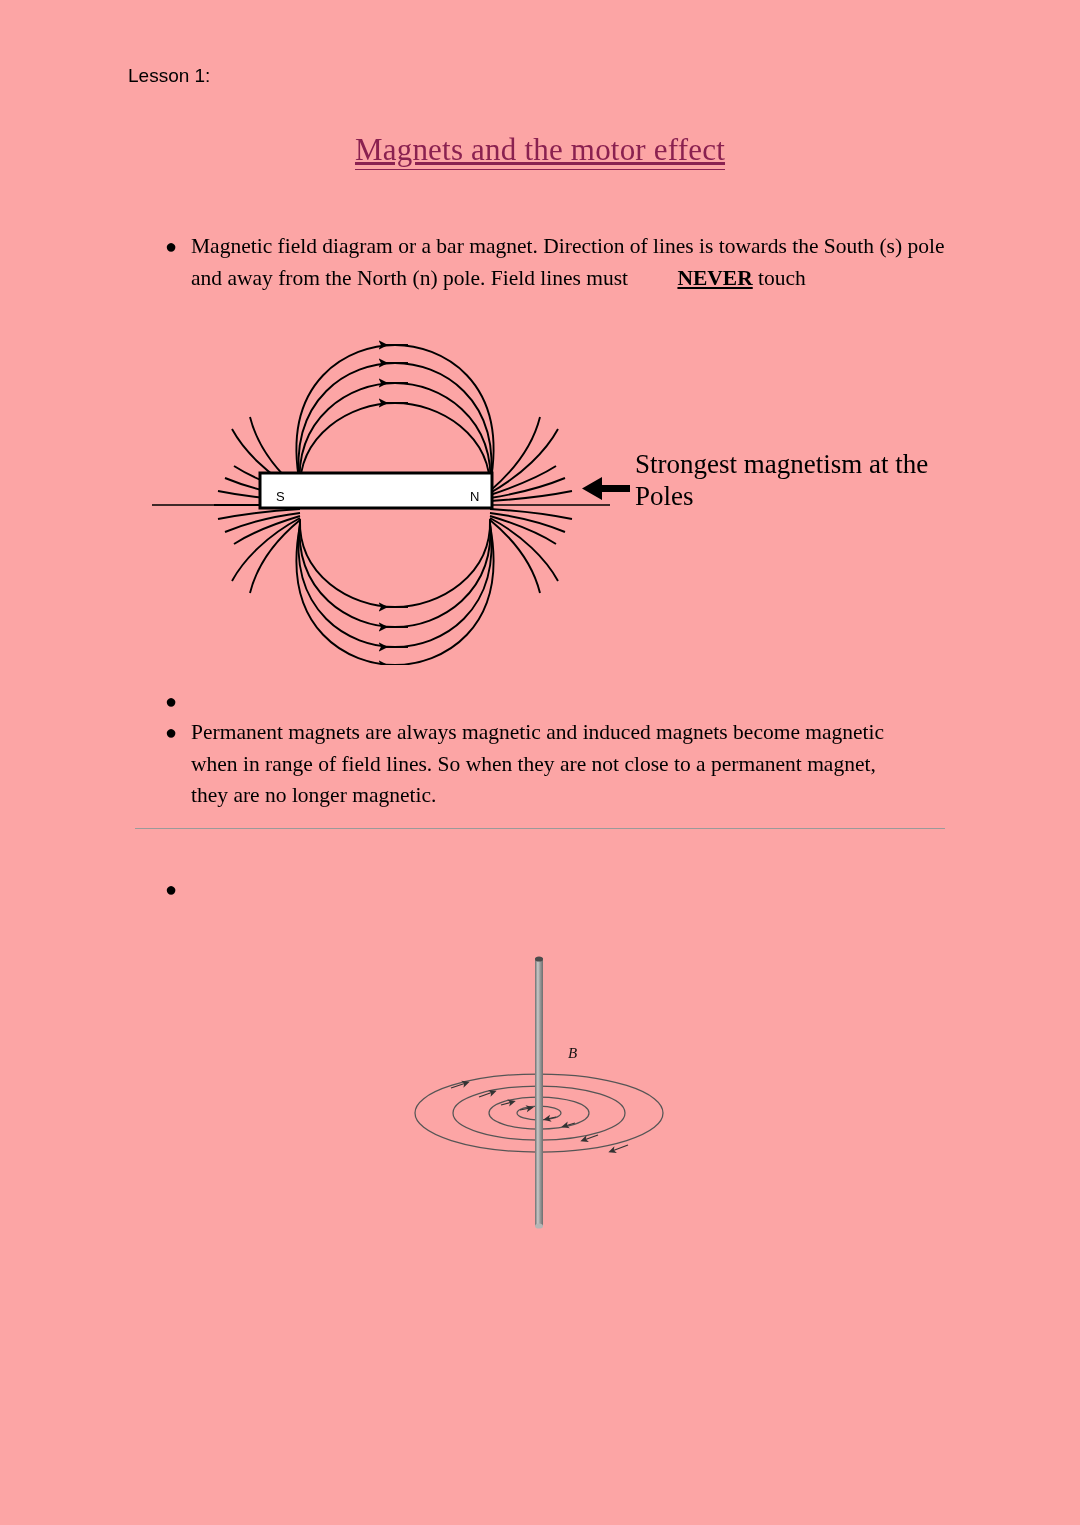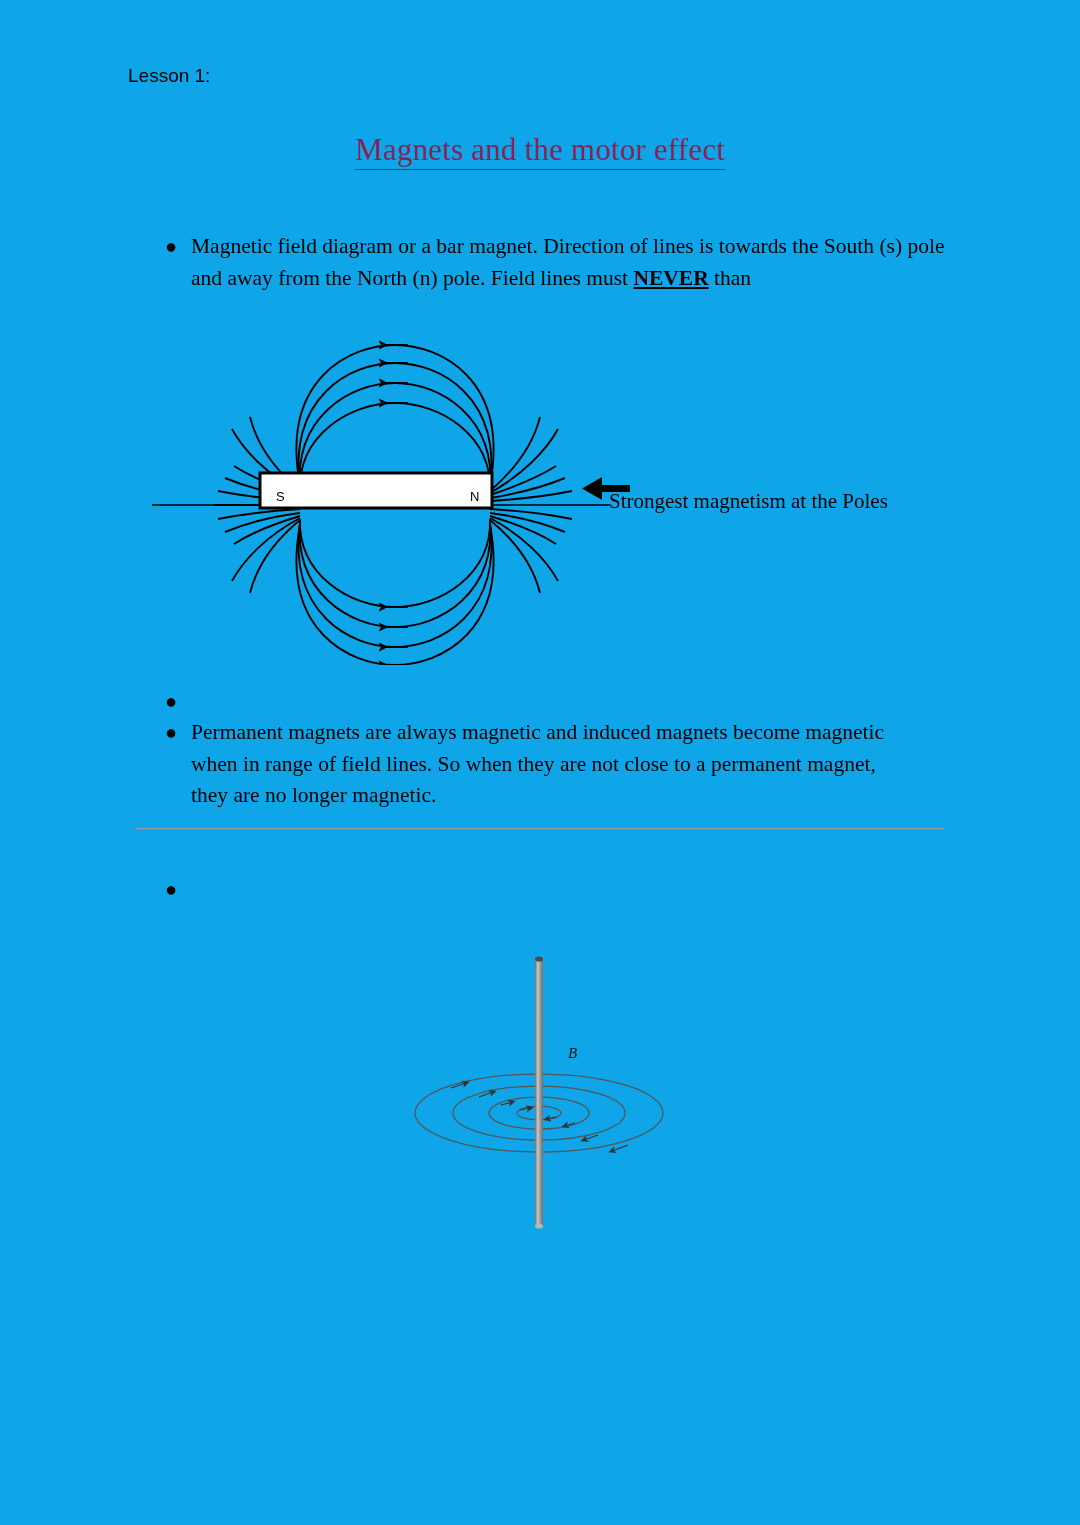--- a/index.html
+++ b/index.html
@@ -12,21 +12,21 @@
     height: 1525px;
     position: relative;
     font-family: "Liberation Serif", "DejaVu Serif", serif;
     color: #000000;
     overflow: hidden;
   }
 
   .page {
     position: absolute;
     inset: 0;
-    background: #0ea5e9;
+    background: #fca5a5;
   }
 
   
   .lesson-label {
     position: absolute;
     left: 128px;
     top: 64px;
     font-family: "Liberation Sans", "DejaVu Sans", sans-serif;
     font-size: 19px;
     line-height: 24px;
@@ -37,20 +37,21 @@
   .doc-title {
     position: absolute;
     left: 0;
     right: 0;
     top: 130px;
     text-align: center;
     font-size: 31px;
     line-height: 40px;
     color: #8a2150;
     letter-spacing: 0.2px;
+    text-decoration: underline;
   }
   .doc-title span.titletext {
     border-bottom: 1.6px solid #8a2150;
     padding-bottom: 2px;
   }
 
   
   .bullet-block {
     position: absolute;
     display: flex;
@@ -65,20 +66,21 @@
     color: #000;
   }
   .bullet-text {
     font-size: 21.5px;
     line-height: 31.5px;
     color: #000;
   }
   .bullet-text b {
     font-weight: bold;
     text-decoration: underline;
+    margin-left: 44px;
   }
 
   #bullet-1 { left: 165px; top: 231px; width: 800px; }
   #bullet-2 { left: 165px; top: 686px; width: 800px; }
   #bullet-3 { left: 165px; top: 717px; width: 720px; }
   #bullet-4 { left: 165px; top: 874px; width: 800px; }
 
   
   .divider {
     position: absolute;
@@ -95,27 +97,26 @@
     left: 140px;
     top: 325px;
     width: 500px;
     height: 340px;
   }
   #magnet-figure svg { display: block; }
 
   
   #callout {
     position: absolute;
-    left: 609px;
+    left: 635px;
     top: 449px;
     width: 300px;
-    font-size: 21px;
+    font-size: 27px;
     line-height: 31.5px;
     color: #000;
-    margin-top: 37px;
   }
 
   
   #wire-figure {
     position: absolute;
     left: 400px;
     top: 945px;
     width: 290px;
     height: 295px;
   }
@@ -128,21 +129,21 @@
 
   <div class="lesson-label">Lesson 1:</div>
 
   <div class="doc-title">
     <span class="titletext">Magnets and the motor effect</span>
   </div>
 
   <div class="bullet-block" id="bullet-1">
     <div class="bullet-dot">●</div>
     <div class="bullet-text">
-      <span>Magnetic field diagram or a bar magnet. Direction of lines is towards the South (s) pole and away from the North (n) pole. Field lines must </span><b>NEVER</b><span> than</span>
+      <span>Magnetic field diagram or a bar magnet. Direction of lines is towards the South (s) pole and away from the North (n) pole. Field lines must </span><b>NEVER</b><span> touch</span>
     </div>
   </div>
 
   <div id="magnet-figure">
     <svg width="500" height="340" viewBox="0 0 500 340" xmlns="http://www.w3.org/2000/svg">
       <defs>
         <marker id="arwL" markerWidth="11" markerHeight="11" refX="5.5" refY="5.5" orient="auto" markerUnits="userSpaceOnUse">
           <path d="M11,0.8 L1.4,5.5 L11,10.2 L8.6,5.5 Z" fill="#000"></path>
         </marker>
       </defs>

